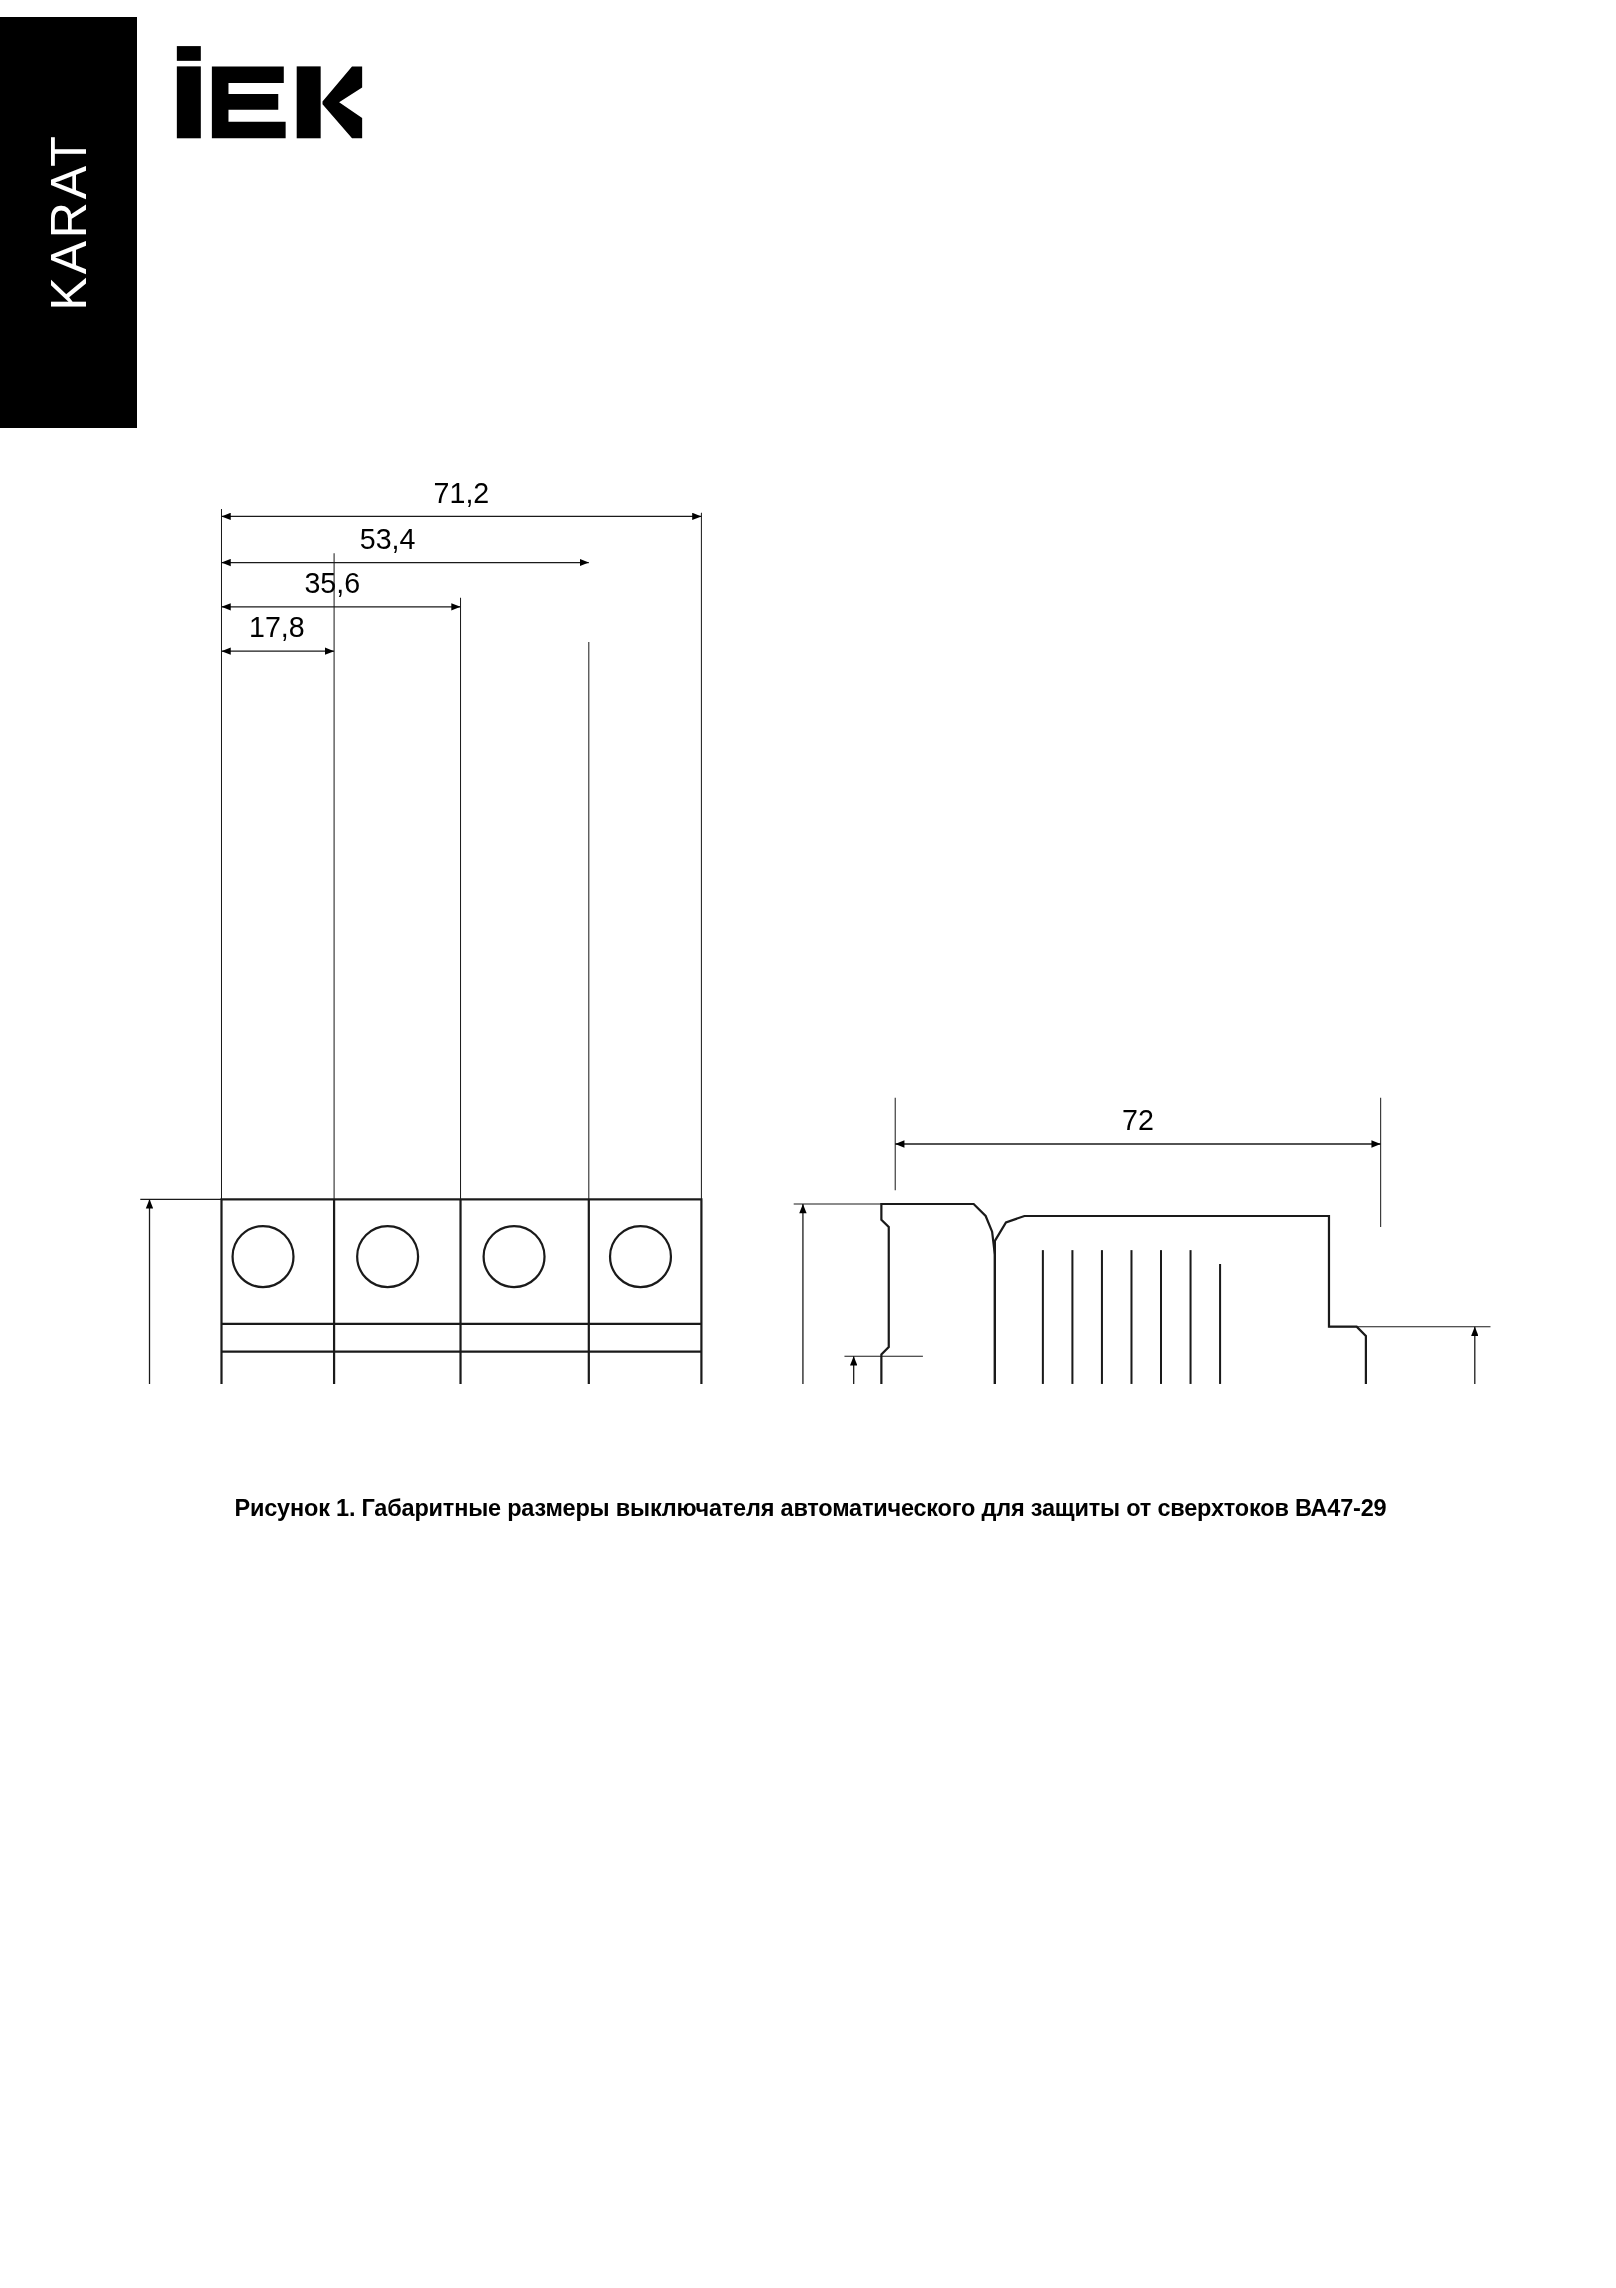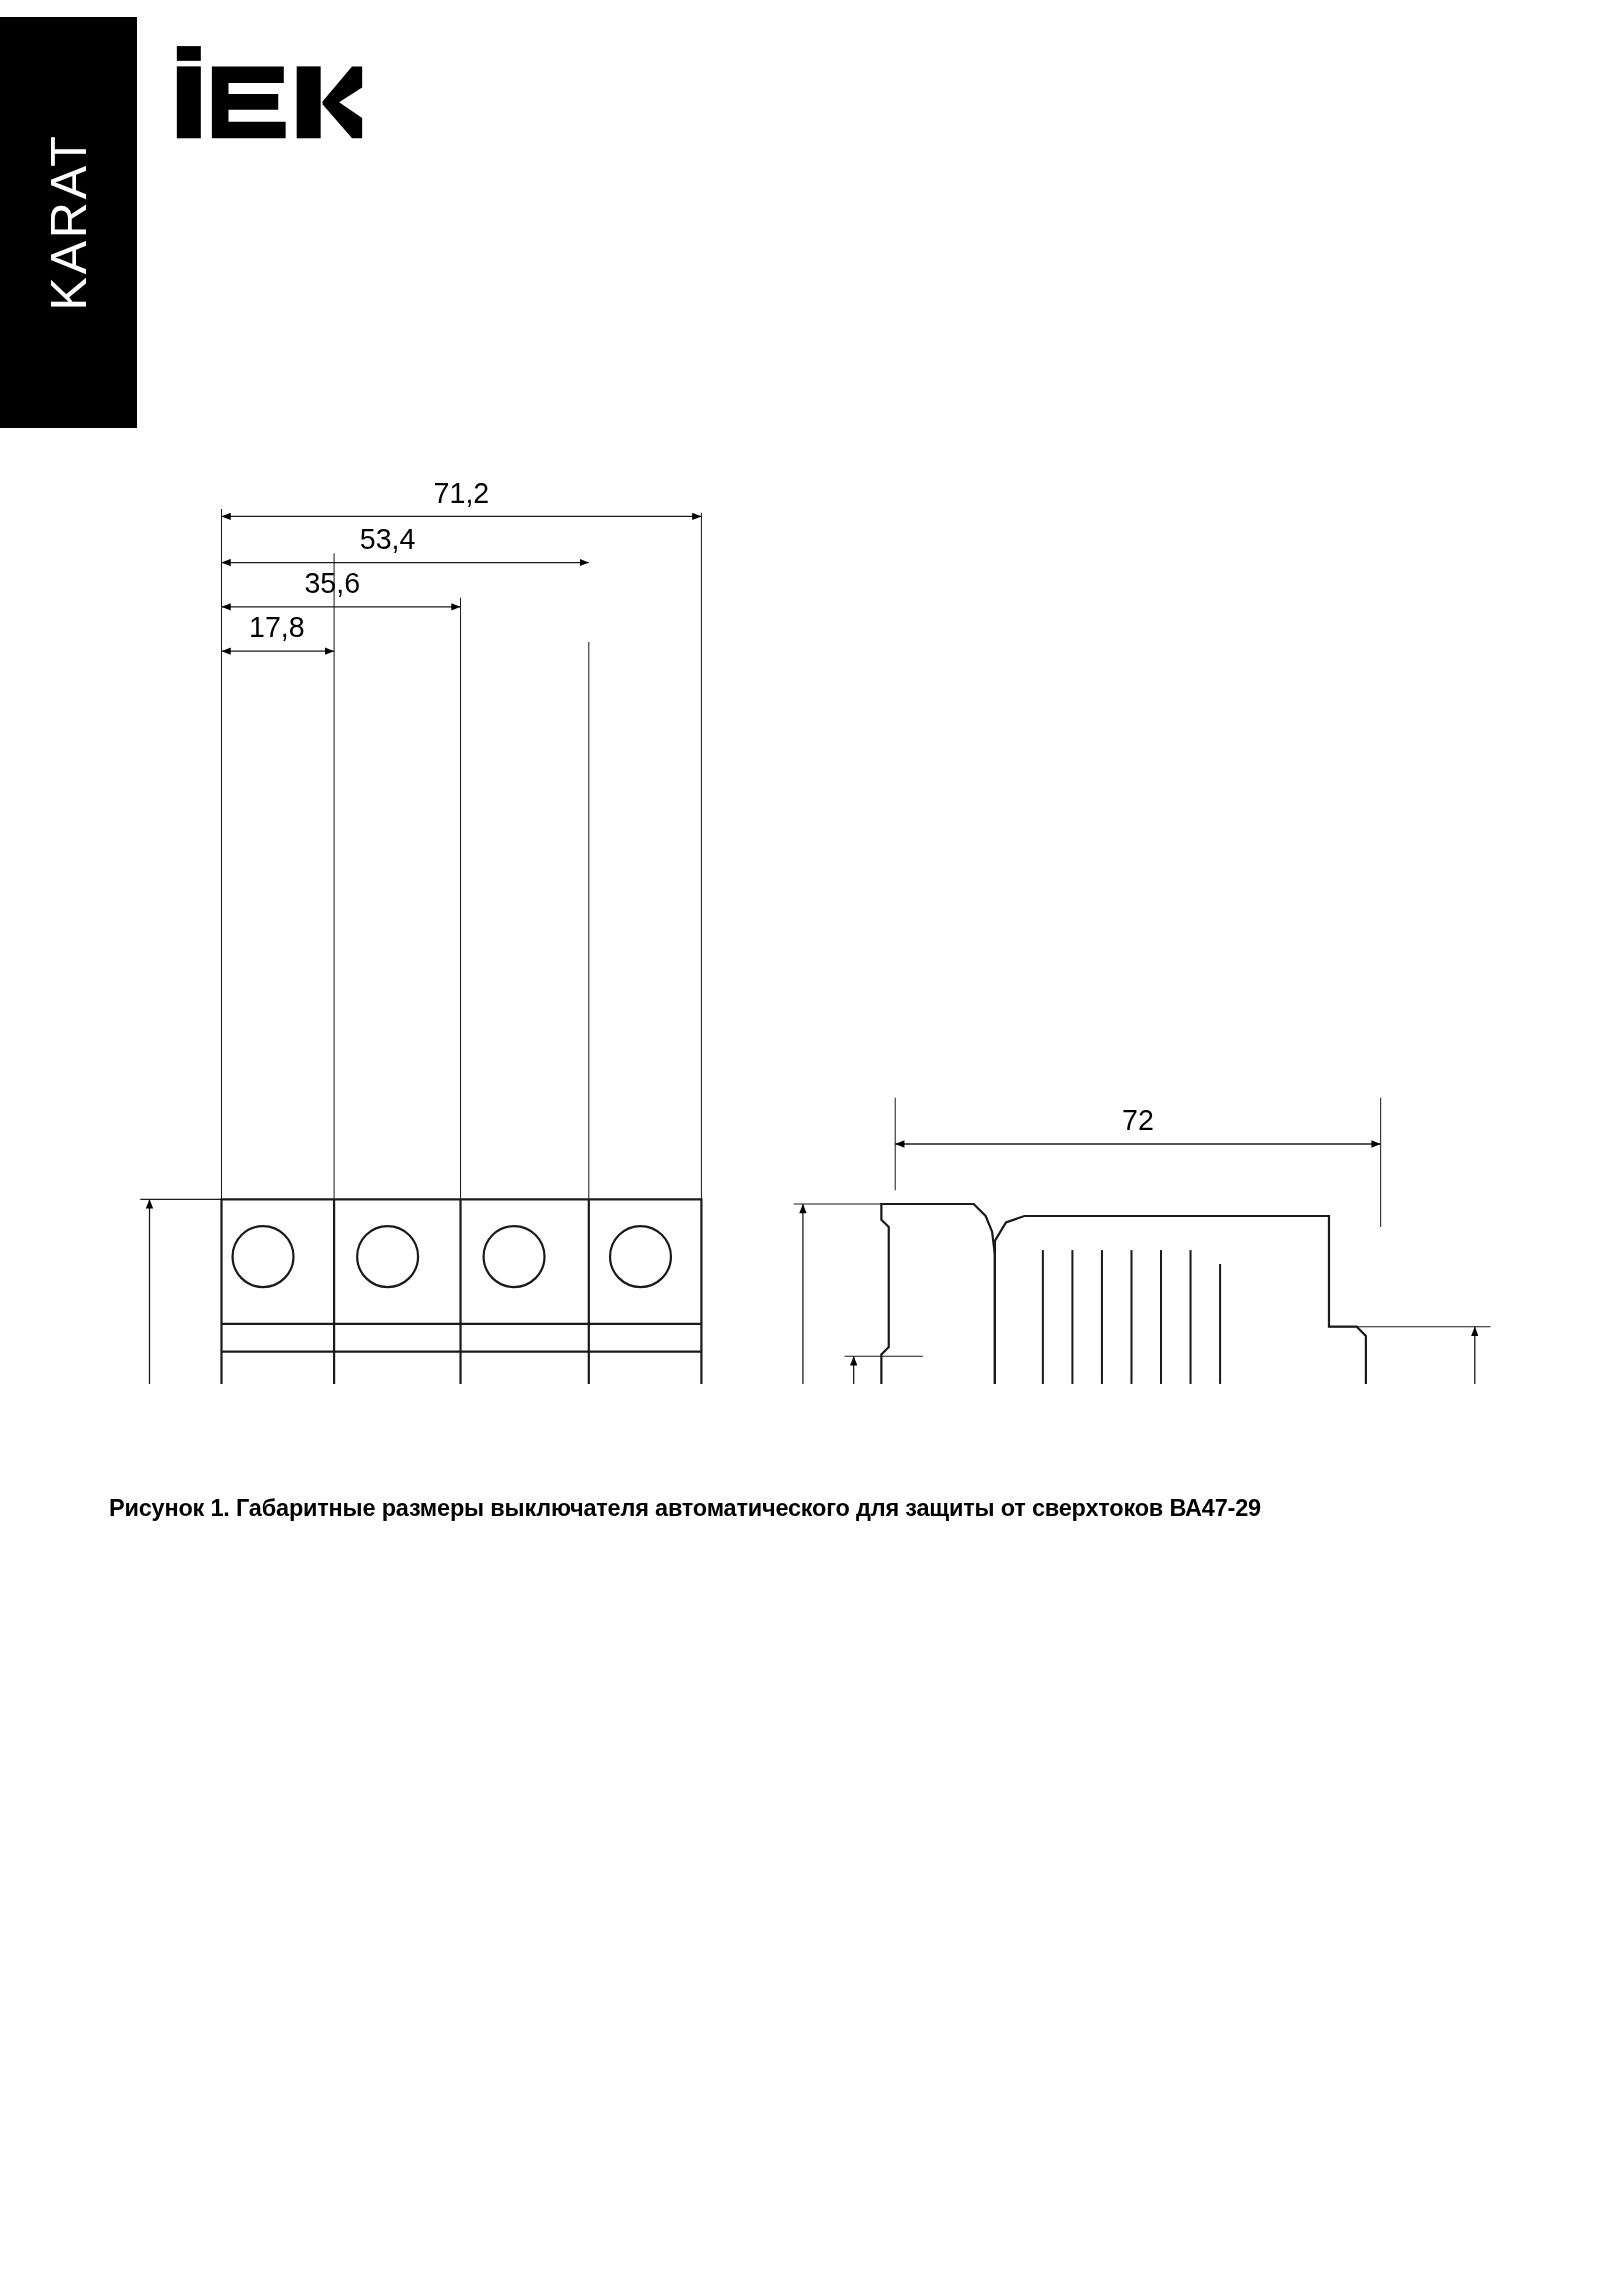--- a/index.html
+++ b/index.html
@@ -67,20 +67,21 @@
   .caption {
     position: absolute;
     left: 109px;
     top: 1495px;
     width: 1403px;
     font-size: 23.5px;
     font-weight: bold;
     color: #000000;
     letter-spacing: -0.2px;
     font-family: "Liberation Sans", sans-serif;
+    text-align: center;
   }
 </style>
 </head>
 <body>
 
 <div class="page">
 
   <div class="brand-bar">
     <span class="brand-bar-text">KARAT</span>
   </div>

